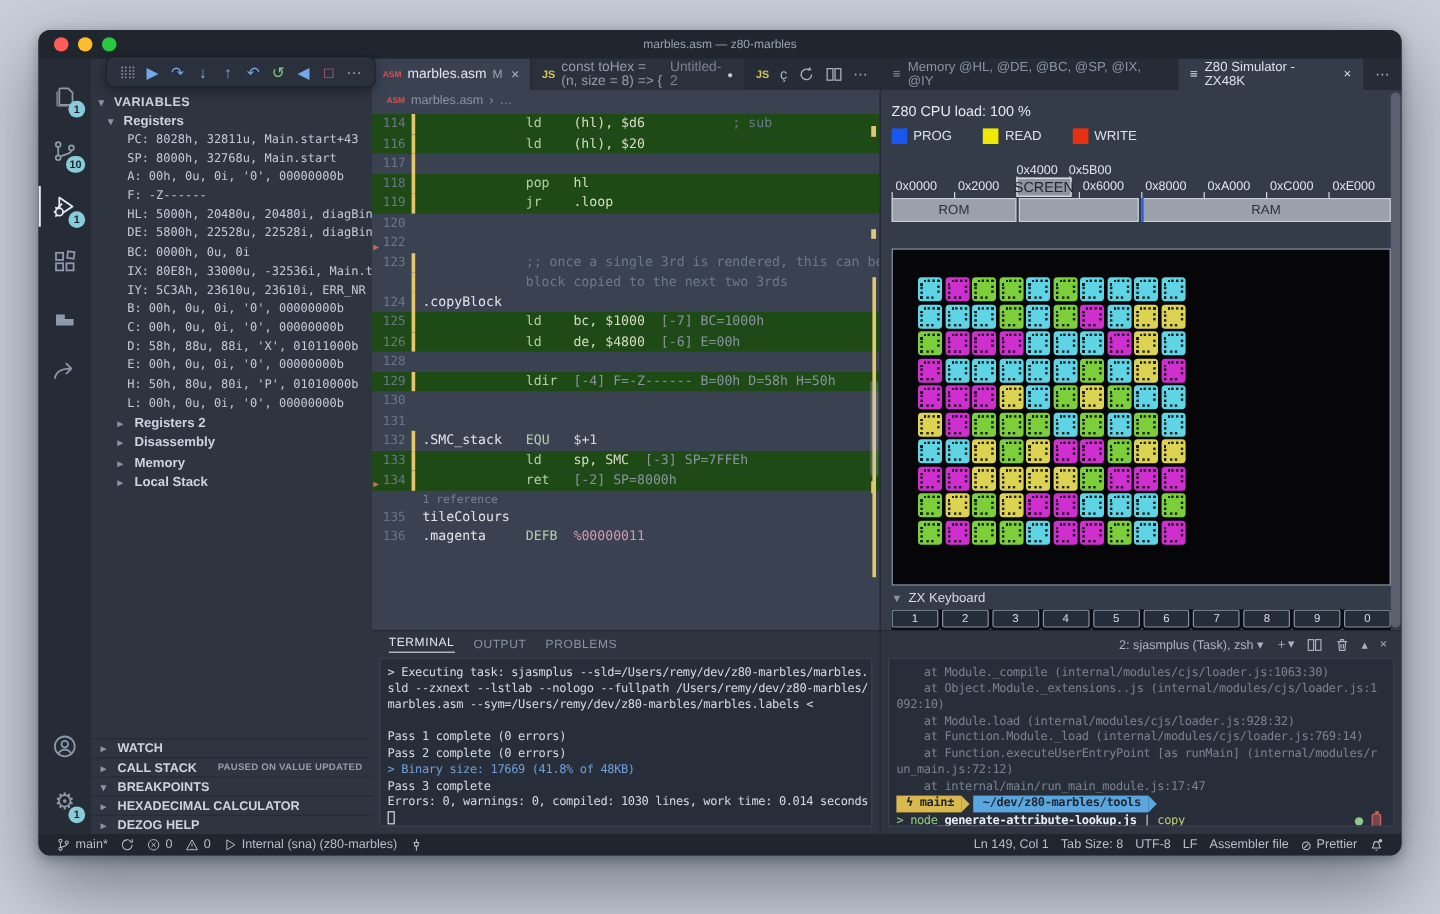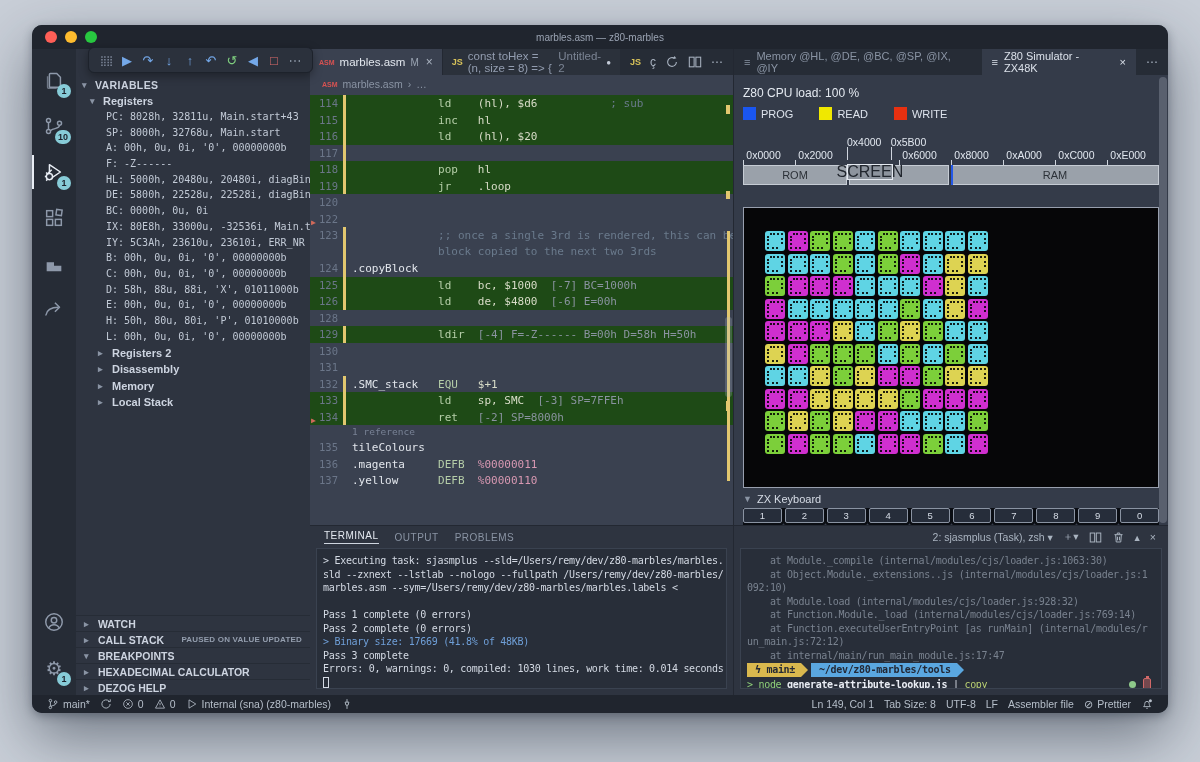--- a/index.html
+++ b/index.html
@@ -79,21 +79,21 @@
   .cpu-load { font-size:12px; color:#e4e9f0; margin:4px 0 7px 0; }
   .legend { display:flex; gap:26px; margin-bottom:16px; }
   .leg-item { display:flex; align-items:center; gap:5px; font-size:11px; }
   .leg-sw { width:13px; height:13px; }
   .memmap { position:relative; height:62px; margin-top:0; }
   .mm-raised { position:absolute; top:0; font-size:10.5px; color:#e0e6ee; }
   .mm-label { position:absolute; top:13px; font-size:10.5px; color:#e0e6ee; }
   .mm-tick { position:absolute; top:24px; width:1px; height:5px; background:#cfd5de; }
   .mm-bar { position:absolute; top:29px; left:0; right:0; height:20px; }
   .mm-seg { position:absolute; top:0; height:20px; background:#9aa1aa; border:1px solid #c6ccd4; color:#2c3138; font-size:11px; display:flex; align-items:center; justify-content:center; }
-  .mm-screenbox { position:absolute; top:28px; height:16px; border:1px solid #e4e9f0; background:#8d949e; color:#21262e; font-size:16px; display:flex; align-items:center; justify-content:center; z-index:3; }
+  .mm-screenbox { position:absolute; top:12px; height:16px; border:1px solid #e4e9f0; background:#8d949e; color:#21262e; font-size:12px; display:flex; align-items:center; justify-content:center; z-index:3; }
   .mm-blue { position:absolute; top:29px; width:2px; height:20px; background:#2458e8; z-index:4; }
   .screen { margin-top:9px; height:281px; background:#060608; border:1px solid #989fae; position:relative; }
   .marbles { position:absolute; left:21px; top:23px; display:grid; grid-template-columns:repeat(10,20px); grid-auto-rows:20px; gap:2.5px; }
   .marble { border-radius:3px; position:relative; }
   .marble::before { content:''; position:absolute; top:2px; right:2px; width:55%; height:45%; border-top:2px dotted rgba(0,0,0,.85); border-right:2px dotted rgba(0,0,0,.85); }
   .marble::after { content:''; position:absolute; bottom:2px; left:2px; width:45%; height:55%; border-left:2px dotted rgba(0,0,0,.85); border-bottom:2px dotted rgba(0,0,0,.85); }
   .kb-title { display:flex; align-items:center; gap:5px; font-size:11px; color:#d6dce6; margin:5px 0 3px 0; }
   .kb { overflow:hidden; height:64px; }
   .kb-row { display:flex; gap:3px; margin-bottom:3px; }
   .kb-key { flex:1; height:15px; background:#262d3a; border:1px solid #8a93a2; box-shadow:0 0 0 2px #0a0d13; border-radius:2px; color:#d6dce6; font-size:9.5px; display:flex; align-items:center; justify-content:center; }
@@ -315,21 +315,20 @@
           </div>
         </div>
         <div class="breadcrumb">
           <span class="ficon asm">ASM</span>
           <span>marbles.asm</span>
           <span>›</span>
           <span>…</span>
         </div>
         <div class="code" id="code">
             <div class="crow green"><span class="lnum">114</span><span class="cbar"></span><span class="ccontent"><span class="seg-pl">             </span><span class="seg-op">ld</span><span class="seg-pl">    </span><span class="seg-ar">(hl), $d6</span><span class="seg-pl">           </span><span class="seg-cm">; sub</span></span></div>
-            <div class="crow green"><span class="lnum">115</span><span class="cbar"></span><span class="ccontent"><span class="seg-pl">             </span><span class="seg-op">inc</span><span class="seg-pl">   </span><span class="seg-ar">hl</span></span></div>
             <div class="crow green"><span class="lnum">116</span><span class="cbar"></span><span class="ccontent"><span class="seg-pl">             </span><span class="seg-op">ld</span><span class="seg-pl">    </span><span class="seg-ar">(hl), $20</span></span></div>
             <div class="crow"><span class="lnum">117</span><span class="cbar"></span><span class="ccontent"></span></div>
             <div class="crow green"><span class="lnum">118</span><span class="cbar"></span><span class="ccontent"><span class="seg-pl">             </span><span class="seg-op">pop</span><span class="seg-pl">   </span><span class="seg-ar">hl</span></span></div>
             <div class="crow green"><span class="lnum">119</span><span class="cbar"></span><span class="ccontent"><span class="seg-pl">             </span><span class="seg-op">jr</span><span class="seg-pl">    </span><span class="seg-ar">.loop</span></span></div>
             <div class="crow"><span class="lnum">120</span><span class="ccontent"></span></div>
             <div class="crow"><span class="lnum">122</span><span class="cmark">▶</span><span class="ccontent"></span></div>
             <div class="crow"><span class="lnum">123</span><span class="cbar"></span><span class="ccontent"><span class="seg-pl">             </span><span class="seg-cm">;; once a single 3rd is rendered, this can be</span></span></div>
             <div class="crow"><span class="lnum"></span><span class="cbar"></span><span class="ccontent"><span class="seg-pl">             </span><span class="seg-cm">block copied to the next two 3rds</span></span></div>
             <div class="crow"><span class="lnum">124</span><span class="cbar"></span><span class="ccontent"><span class="seg-lb">.copyBlock</span></span></div>
             <div class="crow green"><span class="lnum">125</span><span class="cbar"></span><span class="ccontent"><span class="seg-pl">             </span><span class="seg-op">ld</span><span class="seg-pl">    </span><span class="seg-ar">bc, $1000</span><span class="seg-pl">  </span><span class="seg-dc">[-7] BC=1000h</span></span></div>
@@ -337,21 +336,20 @@
             <div class="crow"><span class="lnum">128</span><span class="ccontent"></span></div>
             <div class="crow green"><span class="lnum">129</span><span class="cbar"></span><span class="ccontent"><span class="seg-pl">             </span><span class="seg-op">ldir</span><span class="seg-pl">  </span><span class="seg-dc">[-4] F=-Z------ B=00h D=58h H=50h</span></span></div>
             <div class="crow"><span class="lnum">130</span><span class="ccontent"></span></div>
             <div class="crow"><span class="lnum">131</span><span class="ccontent"></span></div>
             <div class="crow"><span class="lnum">132</span><span class="cbar"></span><span class="ccontent"><span class="seg-lb">.SMC_stack</span><span class="seg-pl">   </span><span class="seg-op">EQU</span><span class="seg-pl">   </span><span class="seg-ar">$+1</span></span></div>
             <div class="crow green"><span class="lnum">133</span><span class="cbar"></span><span class="ccontent"><span class="seg-pl">             </span><span class="seg-op">ld</span><span class="seg-pl">    </span><span class="seg-ar">sp, SMC</span><span class="seg-pl">  </span><span class="seg-dc">[-3] SP=7FFEh</span></span></div>
             <div class="crow green"><span class="lnum">134</span><span class="cbar"></span><span class="cmark">▶</span><span class="ccontent"><span class="seg-pl">             </span><span class="seg-op">ret</span><span class="seg-pl">   </span><span class="seg-dc">[-2] SP=8000h</span></span></div>
             <div class="crow lens"><span class="lnum"></span><span class="ccontent"><span class="seg-cl">1 reference</span></span></div>
             <div class="crow"><span class="lnum">135</span><span class="ccontent"><span class="seg-lb">tileColours</span></span></div>
             <div class="crow"><span class="lnum">136</span><span class="ccontent"><span class="seg-lb">.magenta</span><span class="seg-pl">     </span><span class="seg-op">DEFB</span><span class="seg-pl">  </span><span class="seg-bin">%00000011</span></span></div>
-            <div class="crow"><span class="lnum">137</span><span class="ccontent"><span class="seg-lb">.yellow</span><span class="seg-pl">      </span><span class="seg-op">DEFB</span><span class="seg-pl">  </span><span class="seg-bin">%00000110</span></span></div>
           </div>
         <div class="ruler">
           <div class="ymark" style="top:56px;height:9px"></div>
           <div class="ymark" style="top:142px;height:8px"></div>
           <div class="ymark" style="top:182px;height:250px;width:3px"></div>
           <div class="ymark" style="top:352px;height:10px"></div>
           <div class="slider" style="top:268px;height:80px"></div>
         </div>
       </div>
 

